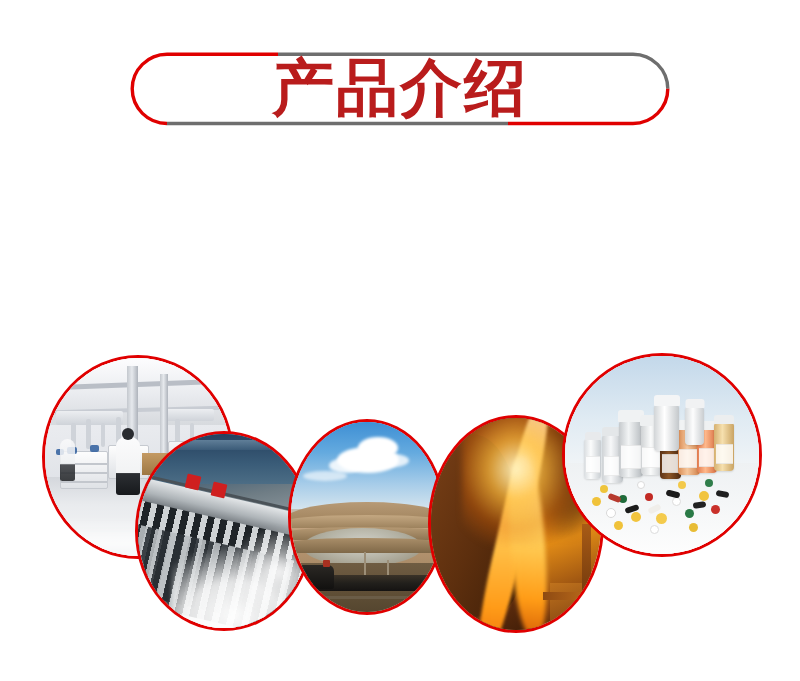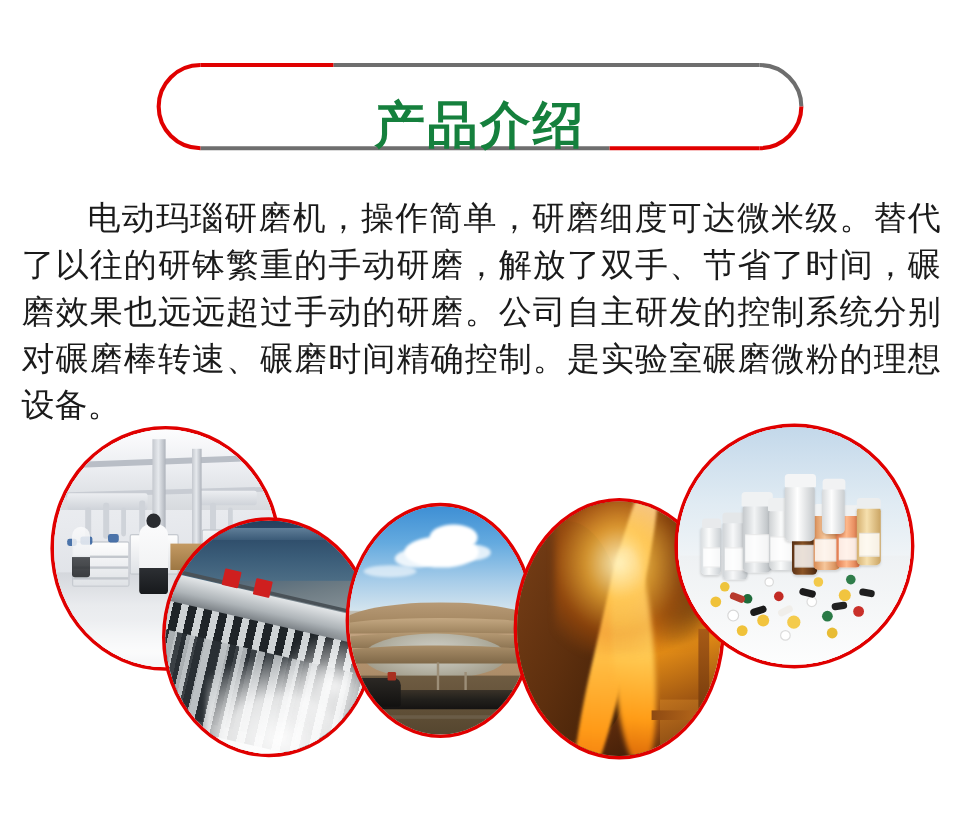--- a/index.html
+++ b/index.html
@@ -11,25 +11,25 @@
   }
   .page { position:relative; width:800px; height:681px; background:#fff; }
 
   
   .title-banner{
     position:absolute; left:130px; top:52px;
     width:540px; height:74px;
   }
   .title-banner svg{ position:absolute; left:0; top:0; overflow:visible; }
   .title-text{
-    position:absolute; left:0; top:16px; width:540px; height:74px;
+    position:absolute; left:0; top:0; width:540px; height:74px;
     display:flex; align-items:center; justify-content:center;
     font-family:"DejaVu Sans","Liberation Sans", sans-serif;
-    font-weight:bold; font-size:42px; letter-spacing:2px;
-    color:#15803d; line-height:1;
+    font-weight:bold; font-size:62px; letter-spacing:2px;
+    color:#b91c1c; line-height:1;
     transform:translateY(-1px);
   }
 
   
   .intro-para{
     position:absolute; left:18px; top:163px; width:766px;
     font-family:"DejaVu Serif","Liberation Serif", serif;
     font-size:27.5px; line-height:39px; color:#1b1b1b;
     text-indent:2em; text-align:justify; text-justify:inter-ideograph;
     letter-spacing:0px;
@@ -227,21 +227,20 @@
 
       <path d="M37 2.2 A34.8 34.65 0 0 0 37 71.5" stroke="#e00000" stroke-width="3.4" fill="none"></path>
 
       <path d="M503 2.2 A34.8 34.65 0 0 1 537.8 36.85" stroke="#6e6e6e" stroke-width="3.4" fill="none"></path>
 
       <path d="M537.8 36.85 A34.8 34.65 0 0 1 503 71.5" stroke="#e00000" stroke-width="3.4" fill="none"></path>
     </svg>
     <div class="title-text">产品介绍</div>
   </div>
 
-  <p class="intro-para">电动玛瑙研磨机，操作简单，研磨细度可达微米级。替代了以往的研钵繁重的手动研磨，解放了双手、节省了时间，碾磨效果也远远超过手动的研磨。公司自主研发的控制系统分别对碾磨棒转速、碾磨时间精确控制。是实验室碾磨微粉的理想设备。</p>
 
   <div class="collage">
 
     <div class="photo" id="photo-lab">
       <div class="scene lab">
         <div class="ceil"></div>
         <div class="beam b1"></div>
         <div class="beam b2"></div>
         <div class="hood"></div>
         <div class="hood2"></div>

